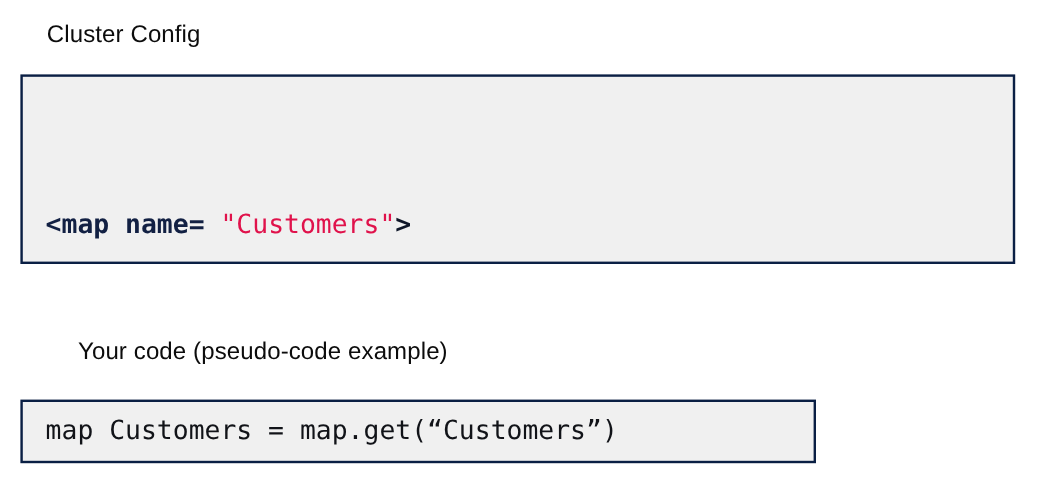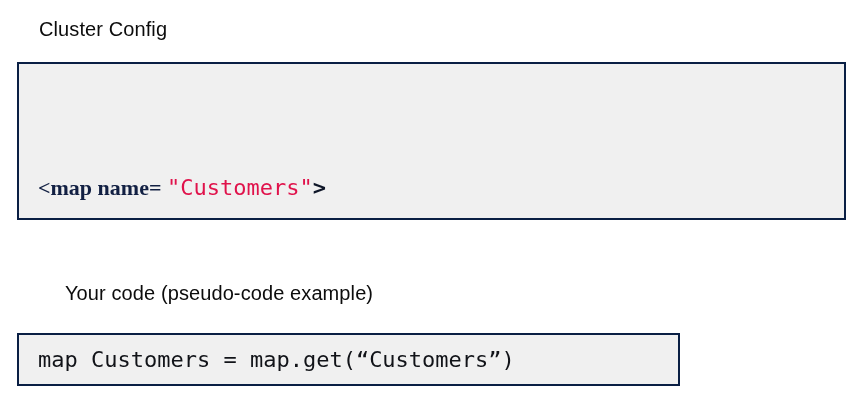--- a/index.html
+++ b/index.html
@@ -69,21 +69,21 @@
     display: flex;
     align-items: center;
     font-size: 22px;
     line-height: 28px;
     color: #111318;
   }
 
   .code-line { display: block; }
 
   
-  .tok-tag    { color: #122043; font-weight: 700; font-family: Liberation Serif, serif; }
+  .tok-tag    { color: #122043; font-weight: 700; }
   .tok-string { color: #e0124b; font-weight: 400; }
   .tok-plain  { color: #111318; }
   .tok-punct  { color: #0e1628; font-weight: 700; }
 </style>
 </head>
 <body>
 
 <div class="page">
 
   <div class="section-heading" id="cluster-config-heading">Cluster Config</div>

